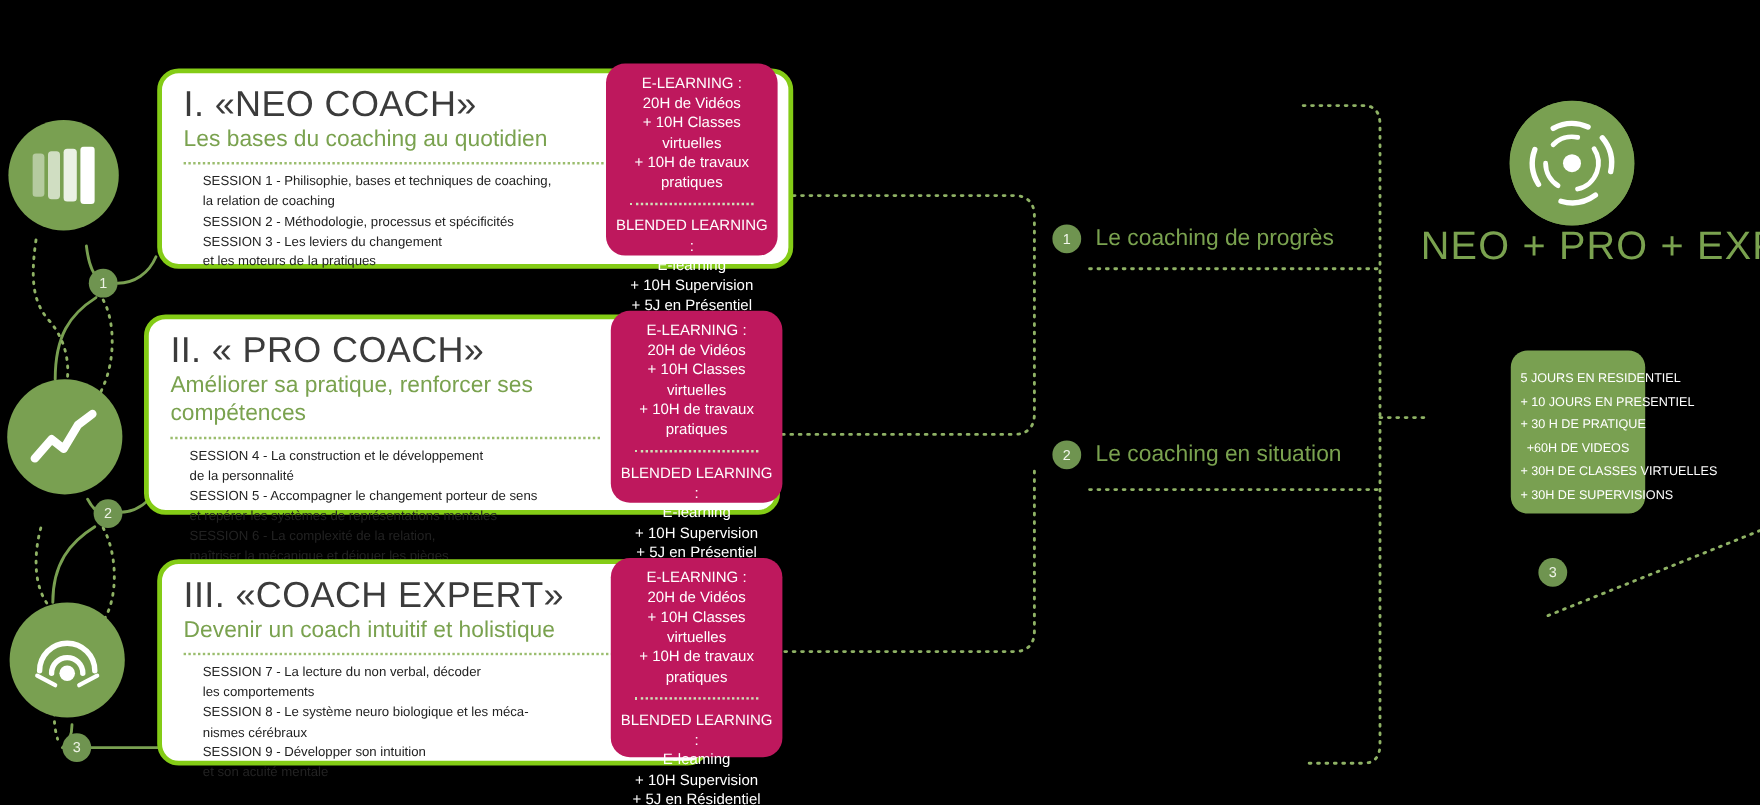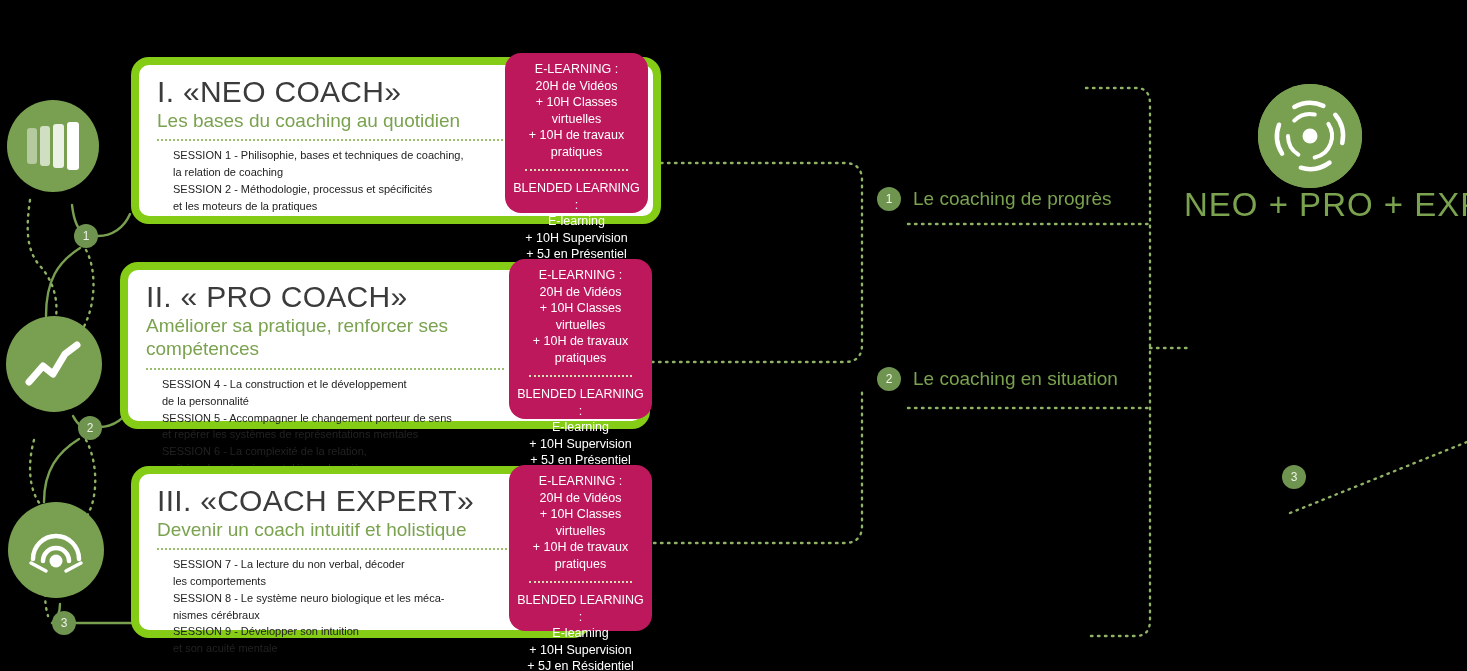--- a/index.html
+++ b/index.html
@@ -9,21 +9,21 @@
   svg.lines{position:absolute;left:0;top:0;width:1467px;height:671px;pointer-events:none;}
 
   
   .iconcircle{position:absolute;border-radius:50%;background:#79a051;
               display:flex;align-items:center;justify-content:center;}
   .badge{position:absolute;width:24px;height:24px;border-radius:50%;
          background:#6f9450;color:#eef3e6;font-size:12px;
          display:flex;align-items:center;justify-content:center;}
 
   
-  .card{position:absolute;background:#ffffff;border:8px solid #84cc16;
+  .card{position:absolute;background:#ffffff;border:4px solid #84cc16;
         border-radius:18px;box-sizing:border-box;}
   .card .inner{position:absolute;left:18px;top:10px;width:360px;}
   .card h2{margin:0;font-size:30px;font-weight:400;color:#3b3b3b;
            letter-spacing:.3px;line-height:1.12;font-family:"Liberation Sans",sans-serif;}
   .card .sub{margin:0;font-size:19px;color:#7aa24f;line-height:1.25;
              padding-bottom:5px;}
   .card .rule{border-top:2px dotted #9bbd6e;margin:2px 0 6px 0;width:358px;}
   .card .sessions{font-size:11px;color:#222;line-height:1.52;padding-left:16px;}
   .card .sessions div{white-space:nowrap;}
 
@@ -137,20 +137,21 @@
 
   <div class="card" style="left:131px;top:57px;width:530px;height:167px;">
     <div class="inner">
       <h2>I. «NEO COACH»</h2>
       <p class="sub">Les bases du coaching au quotidien</p>
       <div class="rule"></div>
       <div class="sessions">
         <div>SESSION 1 - Philisophie, bases et techniques de coaching,</div>
         <div> la relation de coaching</div>
         <div>SESSION 2 - Méthodologie, processus et spécificités</div>
+        <div>SESSION 3 - Les leviers du changement</div>
         <div>et les moteurs de la pratiques</div>
       </div>
     </div>
   </div>
   <div class="panel" style="left:505px;top:53px;width:143px;height:160px;">
     <div class="blk">
       <div>E-LEARNING :</div>
       <div>20H de Vidéos</div>
       <div>+ 10H Classes virtuelles</div>
       <div>+ 10H de travaux</div>
@@ -256,14 +257,22 @@
         </g>
         <g stroke-width="4" stroke-dasharray="22 17">
           <circle cx="52" cy="52" r="22" transform="rotate(20 52 52)"></circle>
         </g>
       </g>
       <circle cx="52" cy="52" r="7.5" fill="#ffffff"></circle>
     </svg>
   </div>
   <div class="logotitle" style="left:1184px;top:186px;">NEO + PRO + EXPERT</div>
 
+  <div class="summary" style="left:1259px;top:292px;width:112px;height:136px;">
+    <div>5 JOURS EN RESIDENTIEL</div>
+    <div>+ 10 JOURS EN PRESENTIEL</div>
+    <div>+ 30 H DE PRATIQUE</div>
+    <div>+60H DE VIDEOS</div>
+    <div>+ 30H DE CLASSES VIRTUELLES</div>
+    <div>+ 30H DE SUPERVISIONS</div>
+  </div>
 
 </div>
 
 </body></html>

